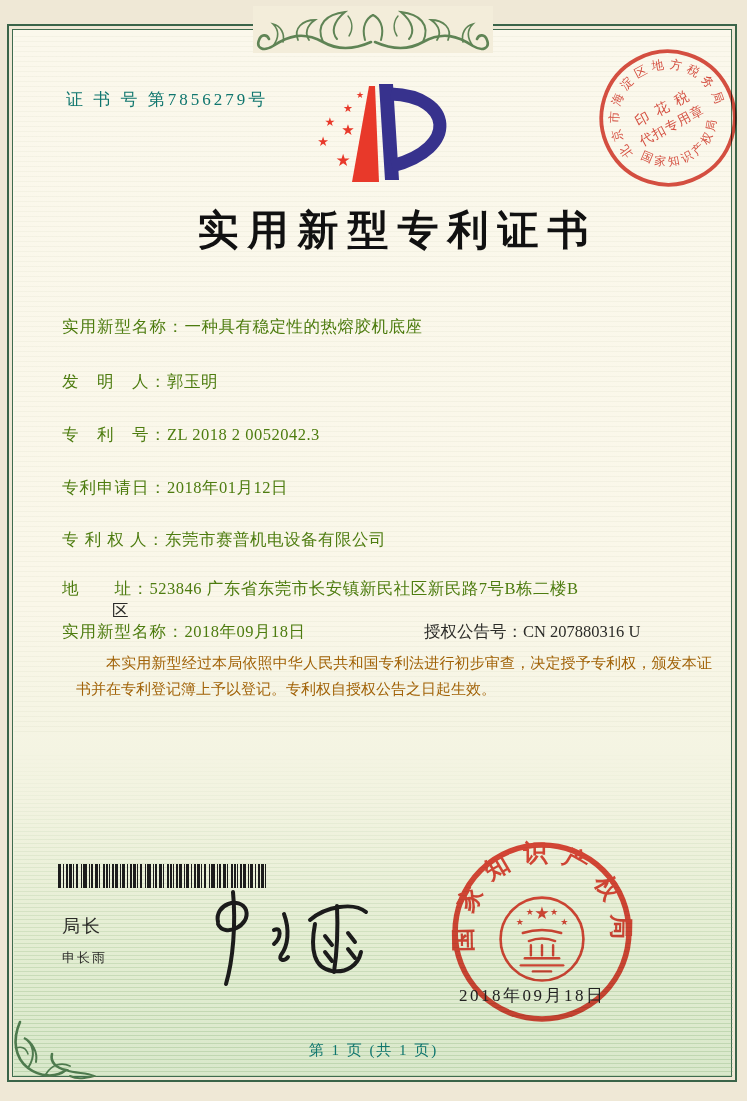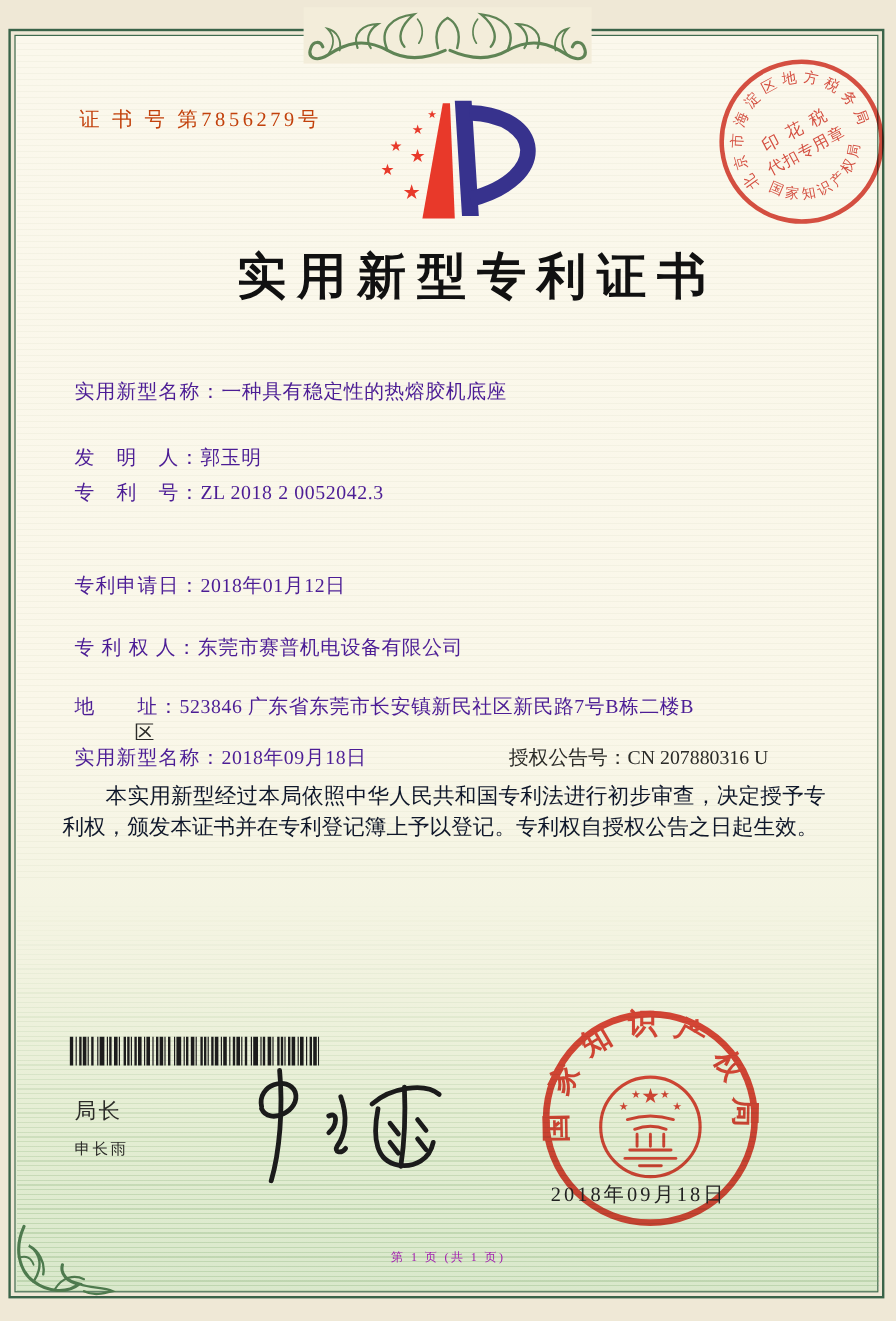--- a/index.html
+++ b/index.html
@@ -24,44 +24,44 @@
     -webkit-mask-image:linear-gradient(180deg,transparent 0,rgba(0,0,0,.55) 45%,#000 80%);
     mask-image:linear-gradient(180deg,transparent 0,rgba(0,0,0,.55) 45%,#000 80%);
     pointer-events:none;
   }
   .guilloche2{
     position:absolute;left:14px;right:14px;top:32px;height:700px;
     background:repeating-linear-gradient(0deg, rgba(150,160,120,0.07) 0 1px, rgba(0,0,0,0) 1px 5px);
     pointer-events:none;
   }
   
-  .cert-no{position:absolute;left:66px;top:88px;font-size:17px;letter-spacing:3px;color:#c2410c;}
+  .cert-no{position:absolute;left:66px;top:88px;font-size:17px;letter-spacing:3px;color:#0f766e;}
   .tax-stamp{position:absolute;left:594px;top:44px;width:148px;height:148px;transform:rotate(-28deg);opacity:.88;mix-blend-mode:multiply;}
   .logo{position:absolute;left:300px;top:80px;width:160px;height:122px;}
   .title{
     position:absolute;left:0;right:0;top:203px;text-align:center;
     font-size:41px;font-weight:bold;letter-spacing:9px;color:#111;margin-left:48px;
   }
   
-  .row{position:absolute;left:62px;font-size:16.5px;color:#4c1d95;white-space:nowrap;}
+  .row{position:absolute;left:62px;font-size:16.5px;color:#4d7c0f;white-space:nowrap;}
   .row .lab{letter-spacing:1px;}
   .row .val{letter-spacing:0.5px;}
   .addr-line2{position:absolute;left:112px;top:600px;font-size:16.5px;}
   .grant-no{position:absolute;left:424px;top:621px;font-size:16.5px;white-space:nowrap;}
   
-  .body-text{position:absolute;left:52px;top:650px;width:636px;font-size:18px;line-height:26px;color:#0f172a;}
+  .body-text{position:absolute;left:76px;top:650px;width:636px;font-size:15px;line-height:26px;color:#a16207;}
   .body-text p{margin:0;text-indent:2em;text-align:justify;}
   
   .barcode{position:absolute;left:58px;top:863px;width:208px;height:26px;}
   .signoff-title{position:absolute;left:62px;top:914px;font-size:18px;letter-spacing:2px;}
   .signoff-name{position:absolute;left:62px;top:949px;font-size:13px;letter-spacing:2px;}
   .signature{position:absolute;left:188px;top:876px;width:198px;height:120px;}
   .seal{position:absolute;left:446px;top:836px;width:192px;height:192px;opacity:.93;mix-blend-mode:multiply;}
   .seal-date{position:absolute;left:459px;top:984px;font-size:17px;letter-spacing:2.5px;color:#222;}
-  .footer{position:absolute;left:0;right:0;top:1041px;text-align:center;font-size:10px;letter-spacing:2px;color:#a21caf;}
+  .footer{position:absolute;left:0;right:0;top:1041px;text-align:center;font-size:15px;letter-spacing:2px;color:#0f766e;}
   .orn-top{position:absolute;left:253px;top:6px;width:240px;height:47px;background:#f3edda;}
   .orn-bl{position:absolute;left:6px;top:1018px;width:96px;height:66px;}
   svg text{font-family:"Liberation Serif","DejaVu Serif",serif;}
 </style>
 </head>
 <body>
 
 <div class="frame"></div>
 <div class="guilloche2"></div>
 <div class="guilloche"></div>
@@ -131,21 +131,21 @@
 </div>
 
 <div class="title">实用新型专利证书</div>
 
 <div class="row" style="top:316px;">
   <span class="lab">实用新型名称：</span><span class="val">一种具有稳定性的热熔胶机底座</span>
 </div>
 <div class="row" style="top:371px;">
   <span class="lab">发　明　人：</span><span class="val">郭玉明</span>
 </div>
-<div class="row" style="top:400px;">
+<div class="row" style="top:424px;">
   <span class="lab">专　利　号：</span><span class="val">ZL 2018 2 0052042.3</span>
 </div>
 <div class="row" style="top:477px;">
   <span class="lab">专利申请日：</span><span class="val">2018年01月12日</span>
 </div>
 <div class="row" style="top:529px;">
   <span class="lab">专 利 权 人：</span><span class="val">东莞市赛普机电设备有限公司</span>
 </div>
 <div class="row" style="top:578px;">
   <span class="lab">地　　址：</span><span class="val">523846 广东省东莞市长安镇新民社区新民路7号B栋二楼B</span>

